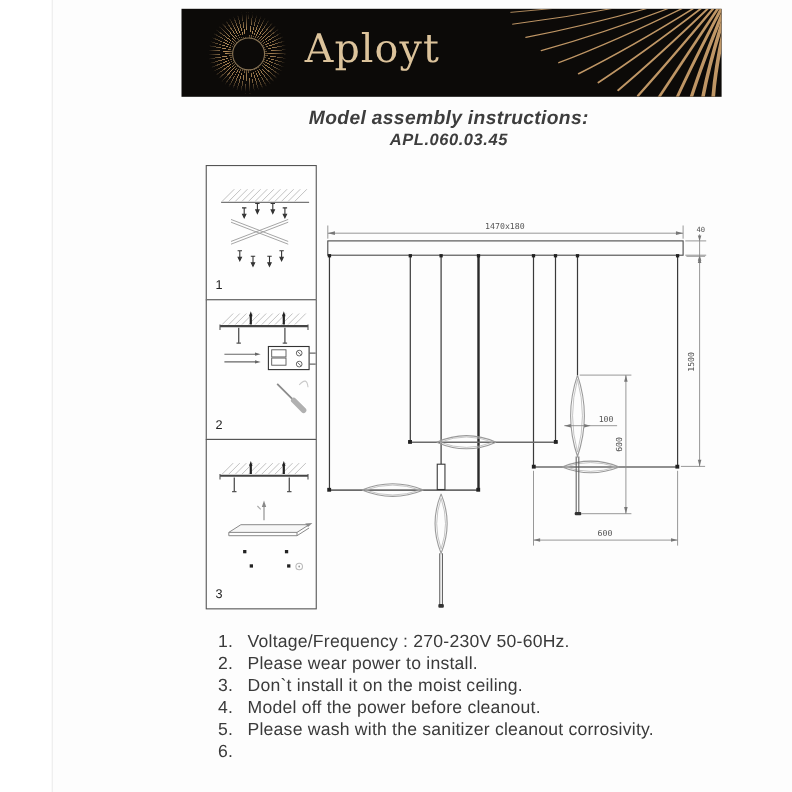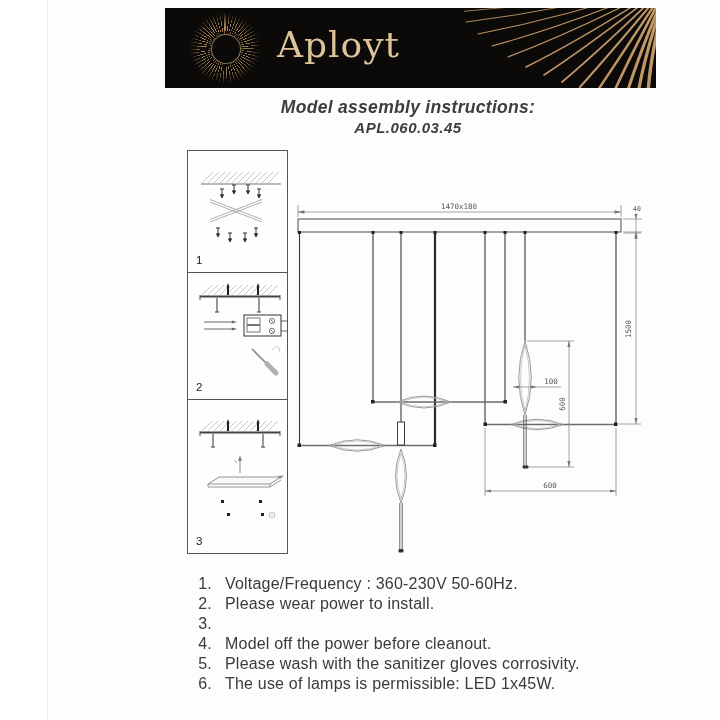--- a/index.html
+++ b/index.html
@@ -347,36 +347,36 @@
       <line x1="437" y1="491" x2="568" y2="491" stroke="#8a8a8a" stroke-width="0.8"></line>
       <polygon points="437,491 443,489.4 443,492.6" fill="#777"></polygon>
       <polygon points="568,491 562,489.4 562,492.6" fill="#777"></polygon>
       <text class="dimtext" x="502" y="487.5" text-anchor="middle">600</text>
     </g>
   </svg>
 
   <div class="instructions">
     <div class="row">
       <span class="num">1.</span>
-      <span class="txt">Voltage/Frequency : 360-230V 50-60Hz.</span>
+      <span class="txt">Voltage/Frequency : 270-230V 50-60Hz.</span>
     </div>
     <div class="row">
       <span class="num">2.</span>
       <span class="txt">Please wear power to install.</span>
     </div>
     <div class="row">
       <span class="num">3.</span>
+      <span class="txt">Don`t install it on the moist ceiling.</span>
     </div>
     <div class="row">
       <span class="num">4.</span>
       <span class="txt">Model off the power before cleanout.</span>
     </div>
     <div class="row">
       <span class="num">5.</span>
-      <span class="txt">Please wash with the sanitizer gloves corrosivity.</span>
+      <span class="txt">Please wash with the sanitizer cleanout corrosivity.</span>
     </div>
     <div class="row">
       <span class="num">6.</span>
-      <span class="txt">The use of lamps is permissible: LED 1x45W.</span>
     </div>
   </div>
 
 </div>
 
 </body></html>

